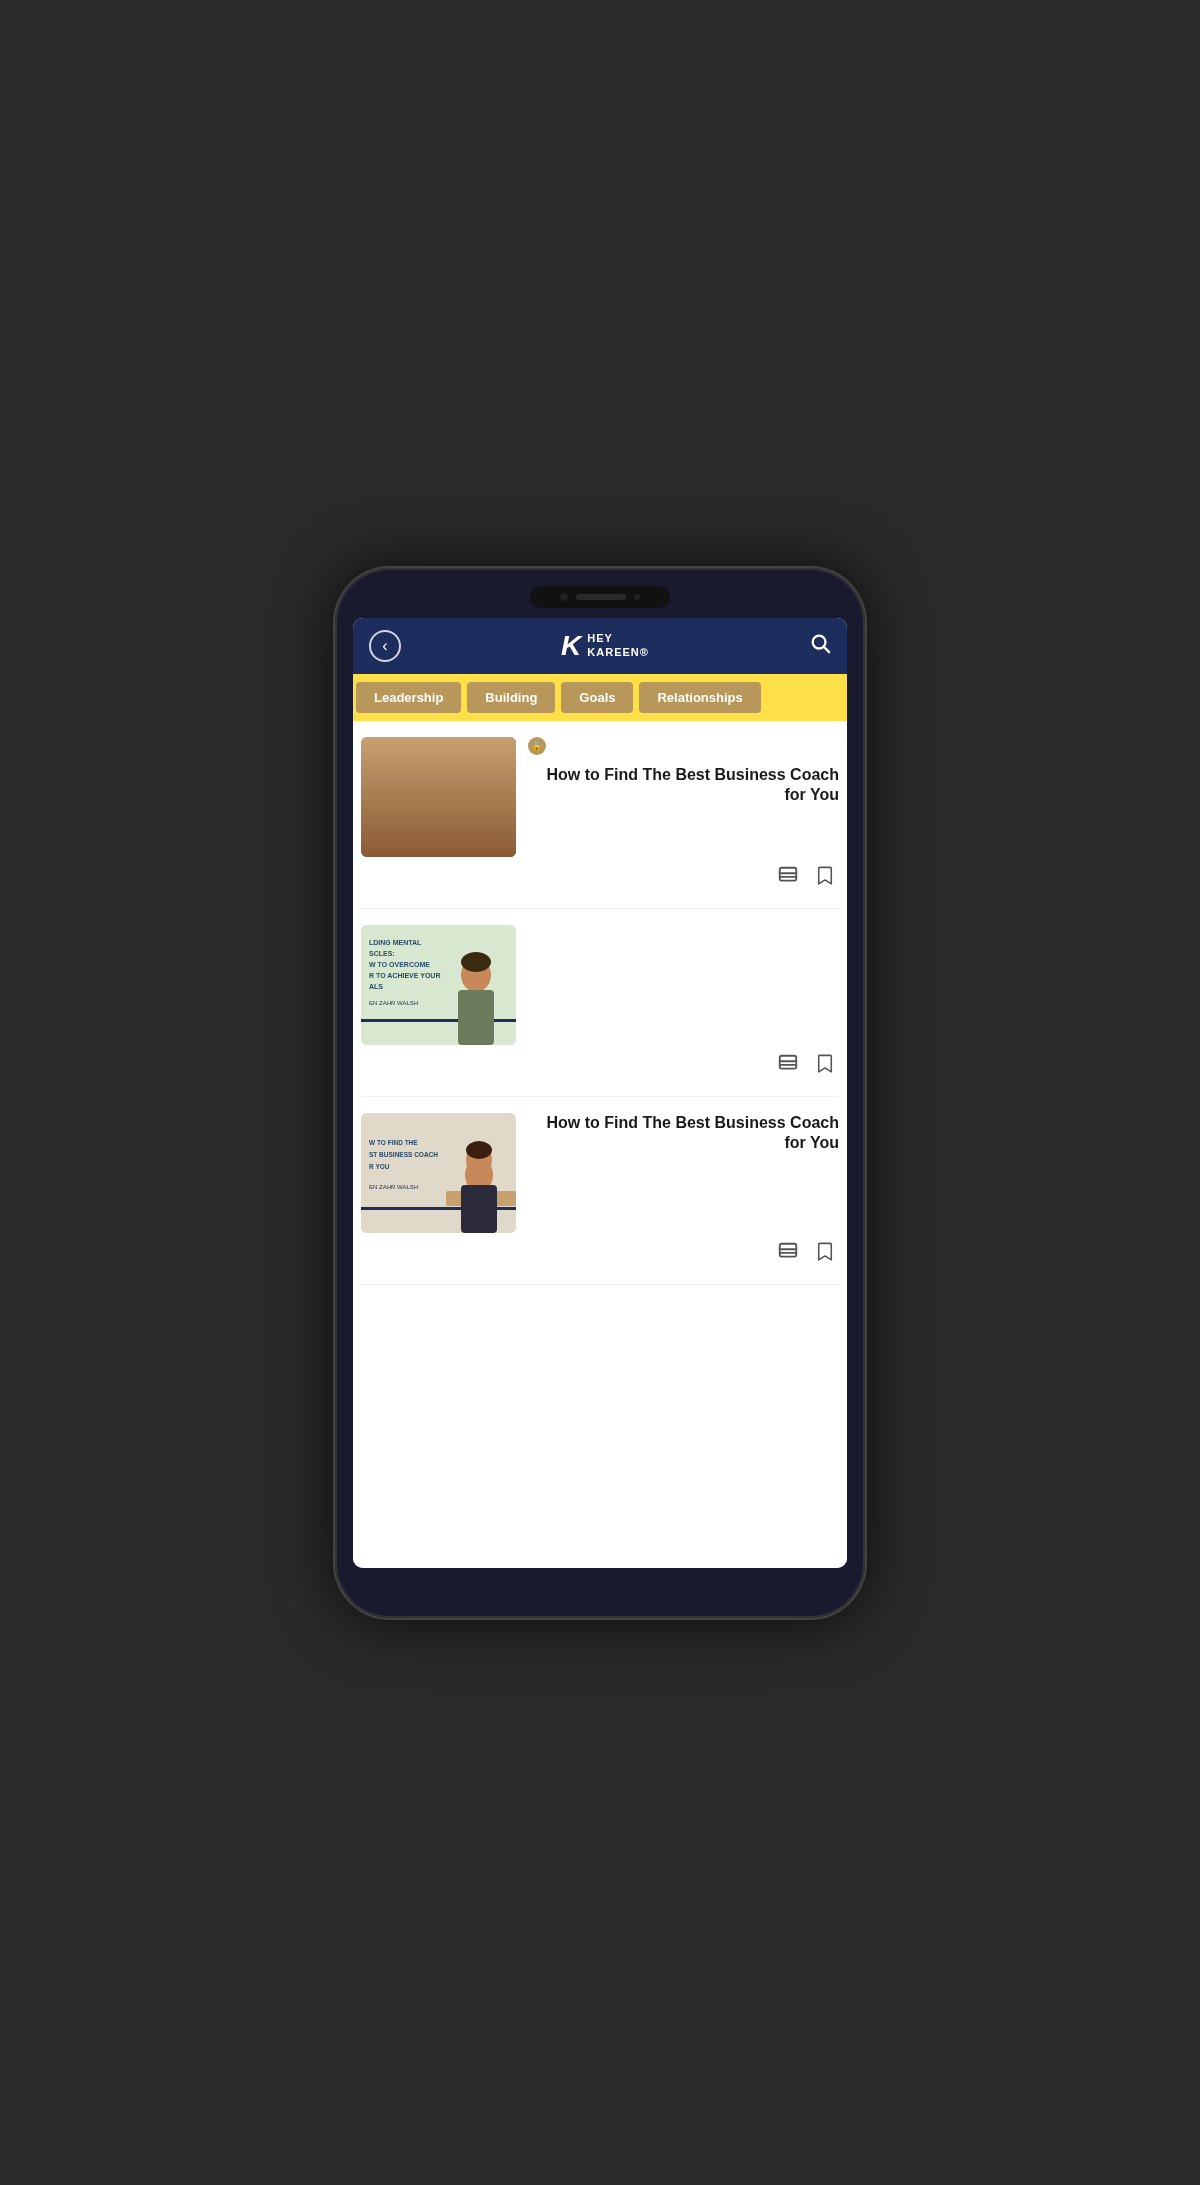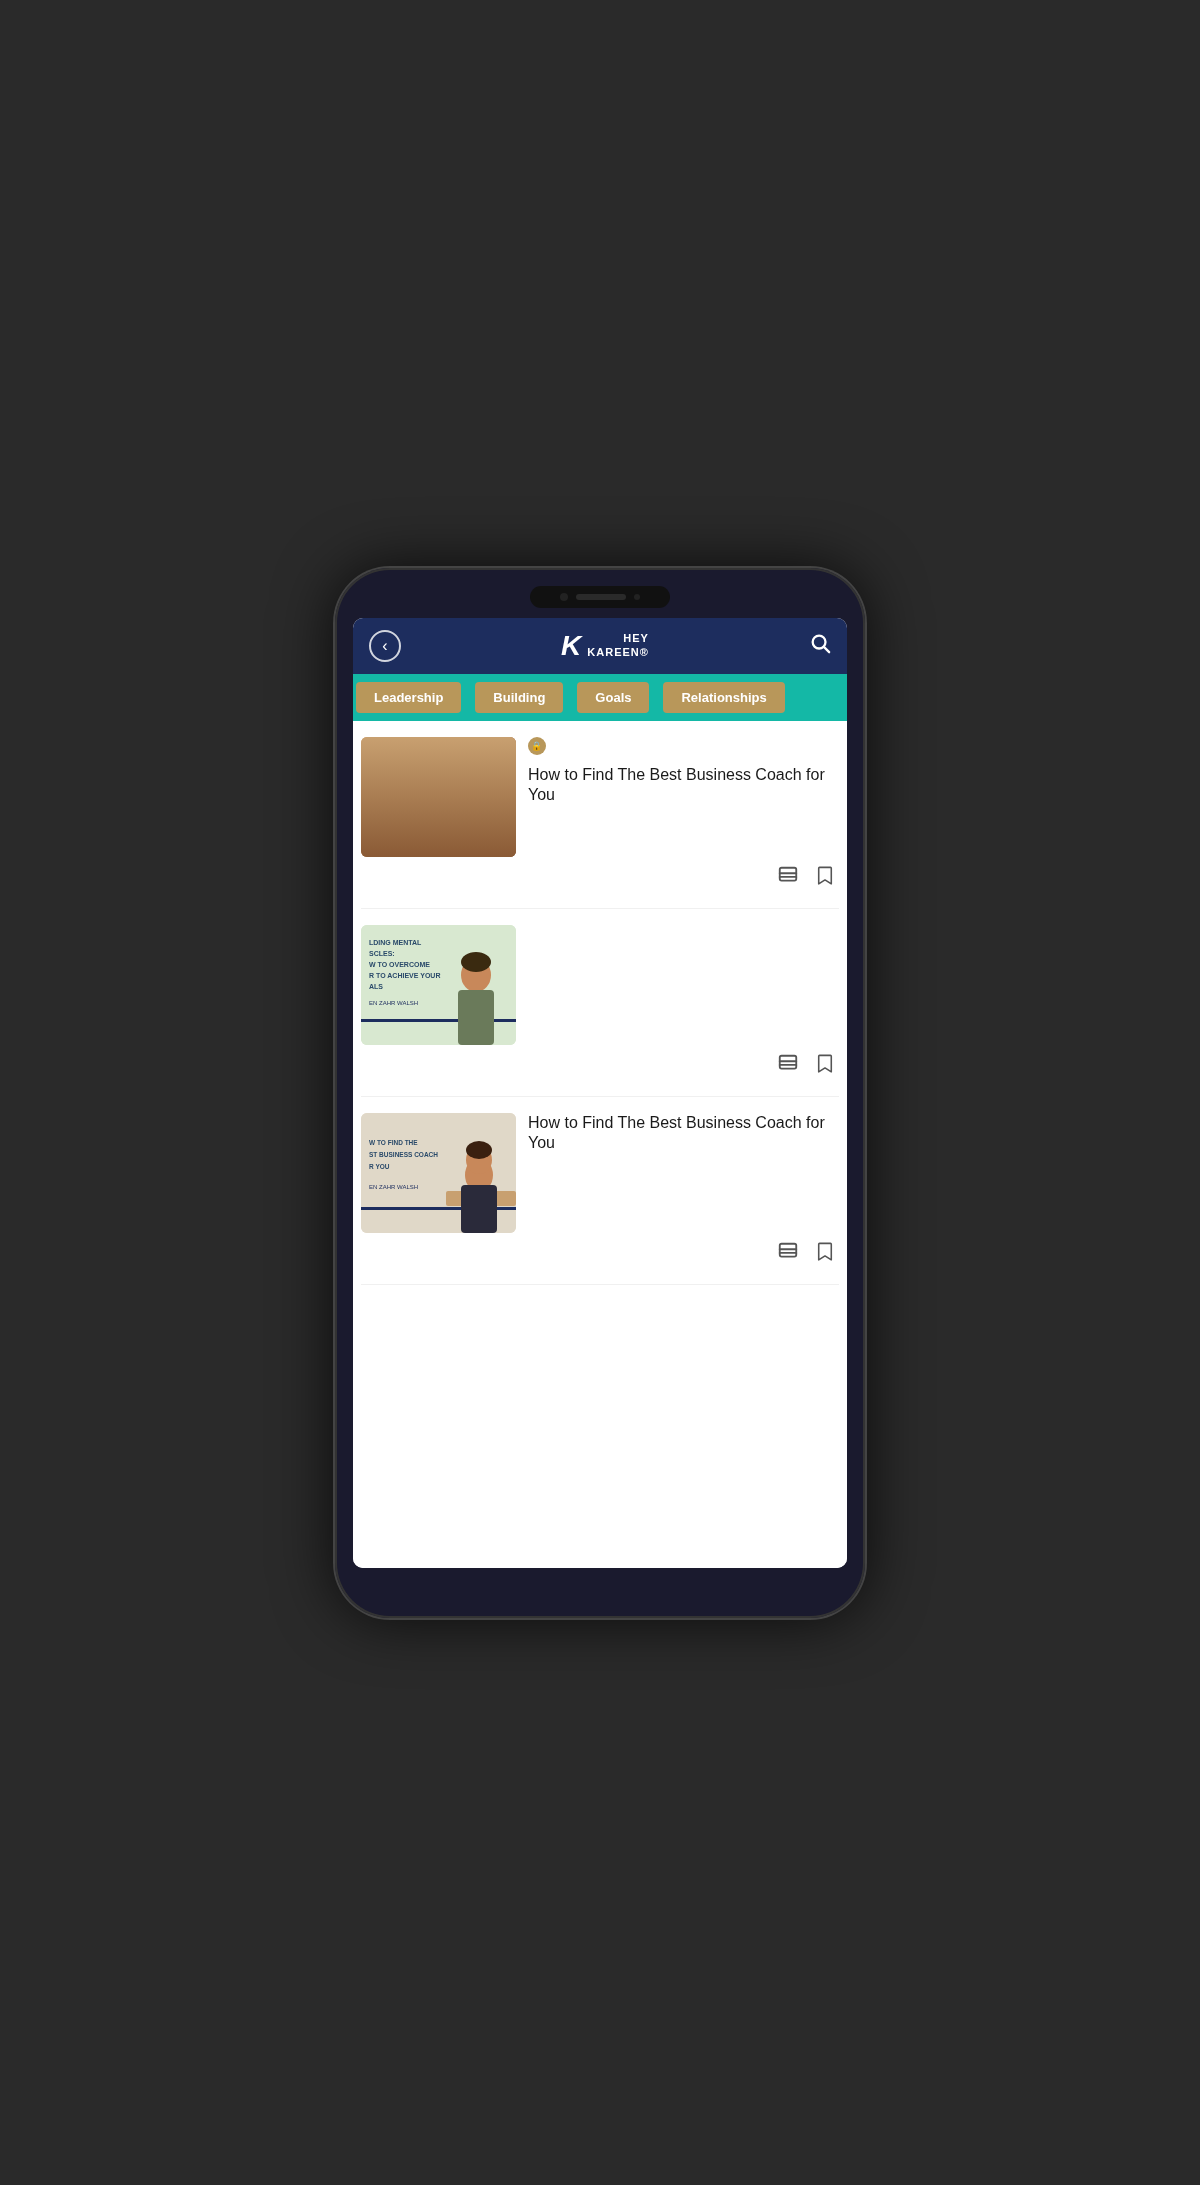--- a/index.html
+++ b/index.html
@@ -104,36 +104,35 @@
       font-style: italic;
       line-height: 1;
     }
     .logo-text {
       color: #fff;
       font-size: 11px;
       font-weight: 700;
       line-height: 1.2;
       text-transform: uppercase;
       letter-spacing: 1px;
-      text-align: right;
     }
     .search-btn {
       color: #fff;
       font-size: 20px;
       cursor: pointer;
     }
 
     
     .category-tabs {
       display: flex;
-      background: #14b8a6;
+      background: #fde047;
       overflow-x: auto;
       flex-shrink: 0;
       padding: 8px 0;
-      gap: 8px;
+      gap: 0;
     }
     .category-tabs::-webkit-scrollbar { display: none; }
     .tab-item {
       padding: 8px 18px;
       background: #b8975a;
       color: #fff;
       font-size: 13px;
       font-weight: 600;
       cursor: pointer;
       white-space: nowrap;
@@ -207,23 +206,24 @@
       align-items: center;
       justify-content: center;
       margin-bottom: 4px;
     }
     .badge-icon {
       font-size: 9px;
       color: #fff;
     }
     .article-title {
       font-size: 16px;
-      font-weight: 400;
+      font-weight: 700;
       color: #1a1a1a;
       line-height: 1.3;
+      text-align: right;
     }
 
     .article-actions {
       display: flex;
       justify-content: flex-end;
       gap: 16px;
       padding: 8px 4px 0;
     }
     .action-icon {
       color: #555;

